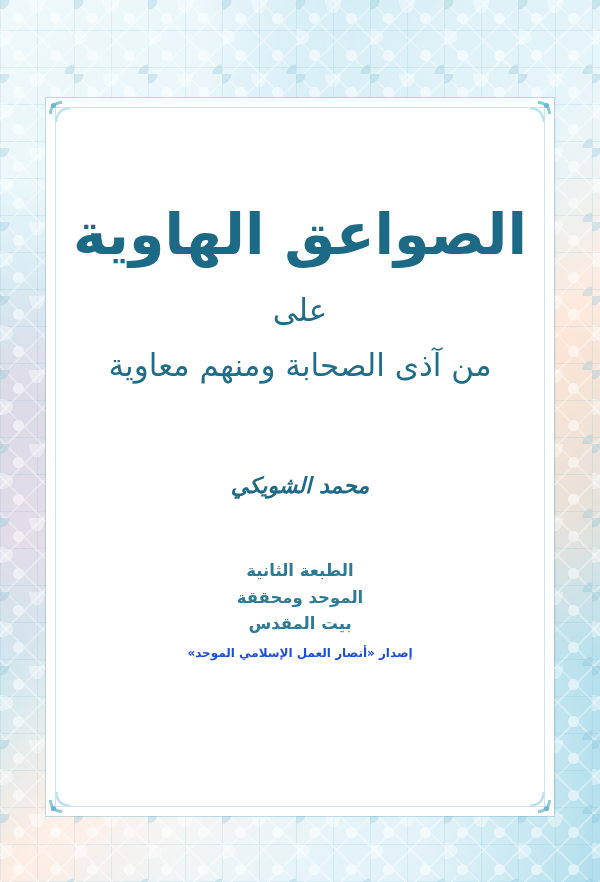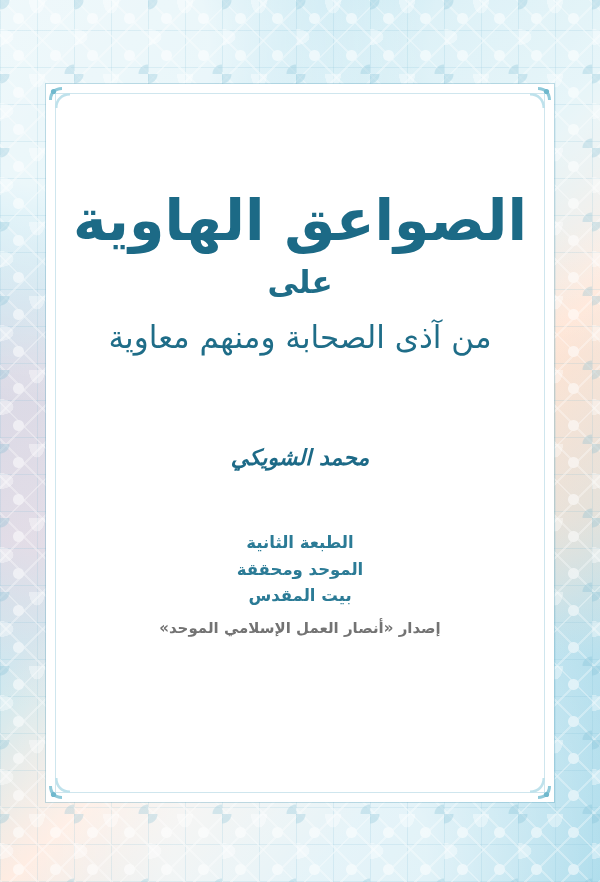--- a/index.html
+++ b/index.html
@@ -53,21 +53,21 @@
       radial-gradient(ellipse 13px 22px at 50% 0%, rgba(255,255,255,0.9) 0 60%, rgba(255,255,255,0) 62%),
       radial-gradient(ellipse 22px 13px at 0% 50%, rgba(255,255,255,0.9) 0 60%, rgba(255,255,255,0) 62%);
     background-size: 74px 74px, 74px 74px;
     pointer-events: none;
   }
 
   
   .panel {
     position: absolute;
     left: 46px;
-    top: 84px;
+    top: 98px;
     width: 508px;
     height: 718px;
     background: #ffffff;
     box-sizing: border-box;
     box-shadow: 0 0 0 1px rgba(90,160,185,0.35);
   }
   .panel-rule {
     position: absolute;
     left: 9px;
     top: 9px;
@@ -104,23 +104,23 @@
   .title {
     margin-top: 104px;
     font-family: "DejaVu Sans", sans-serif;
     font-size: 57px;
     font-weight: 700;
     line-height: 1.15;
     color: #1c6a86;
     letter-spacing: 0;
   }
   .subtitle-ala {
-    margin-top: 10px;
+    margin-top: 24px;
     font-size: 31px;
-    font-weight: 700;
+    font-weight: 400;
     color: #1f6d88;
   }
   .subtitle-line {
     margin-top: 16px;
     font-size: 31px;
     font-weight: 400;
     color: #1f6d88;
     line-height: 1.4;
   }
   .author {
@@ -135,23 +135,23 @@
     margin-top: 60px;
     font-size: 16.5px;
     font-weight: 700;
     color: #2b7b96;
     line-height: 1.62;
     text-align: center;
   }
   .imprint div { white-space: nowrap; }
   .publisher {
     margin-top: 6px;
-    font-size: 15px;
-    font-weight: 700;
-    color: #737373;
+    font-size: 12px;
+    font-weight: 700;
+    color: #1d4ed8;
   }
 </style>
 </head>
 <body>
 
 <div class="cover">
   <div class="pattern"></div>
   <div class="pattern2"></div>
 
   <div class="panel">

